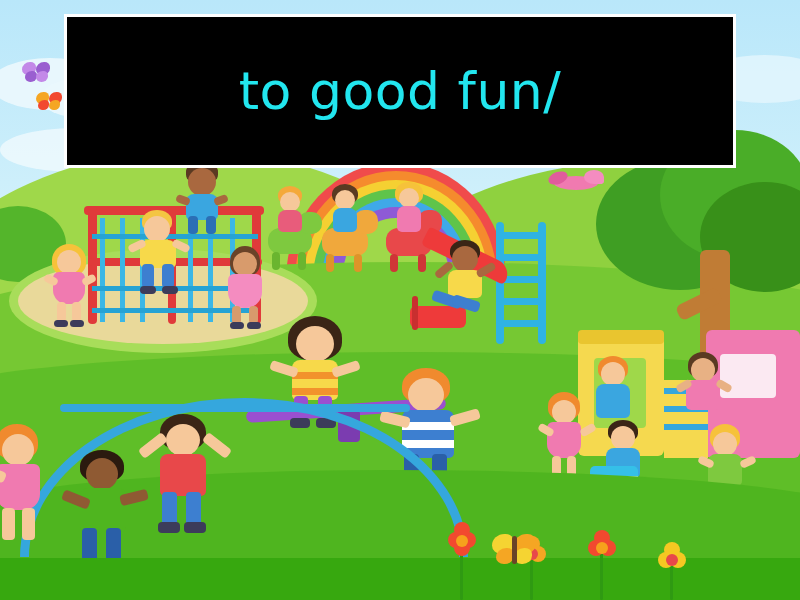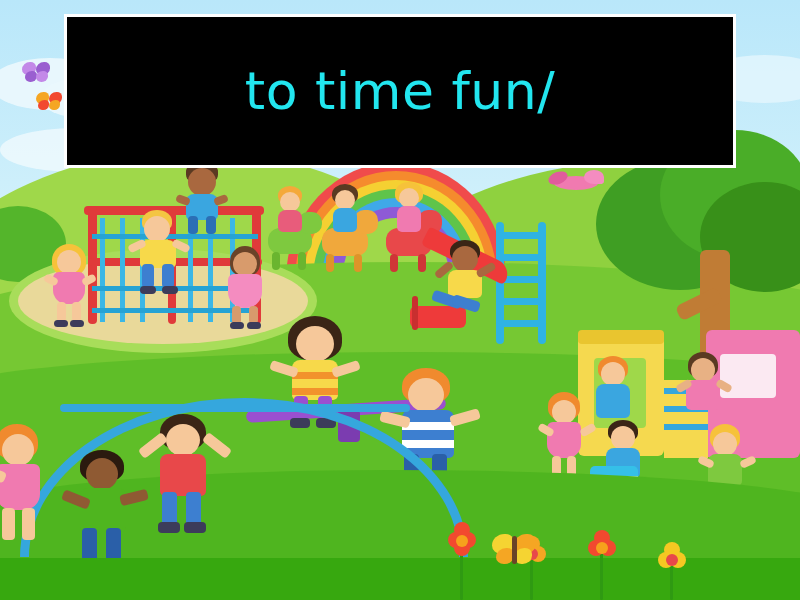--- a/index.html
+++ b/index.html
@@ -510,16 +510,16 @@
     <div class="bfly-wing" style="left:13px; top:8px; width:11px; height:10px; background:#f5a623;"></div>
   </div>
 
   <div class="bird" style="left:548px; top:166px; width:60px; height:30px;">
     <div style="position:absolute; left:6px; top:10px; width:44px; height:14px; background:#f07ab0; border-radius:50%;"></div>
     <div style="position:absolute; left:36px; top:4px; width:20px; height:14px; background:#f48cc0; border-radius:50% 50% 20% 50%;"></div>
     <div style="position:absolute; left:0px; top:6px; width:20px; height:12px; background:#e05c9c; border-radius:50%; transform:rotate(-20deg);"></div>
   </div>
 
   <div class="title-card">
-    <div class="title-line">to time fun/</div>
+    <div class="title-line">to good fun/</div>
   </div>
 
 </div>
 
 </body></html>

